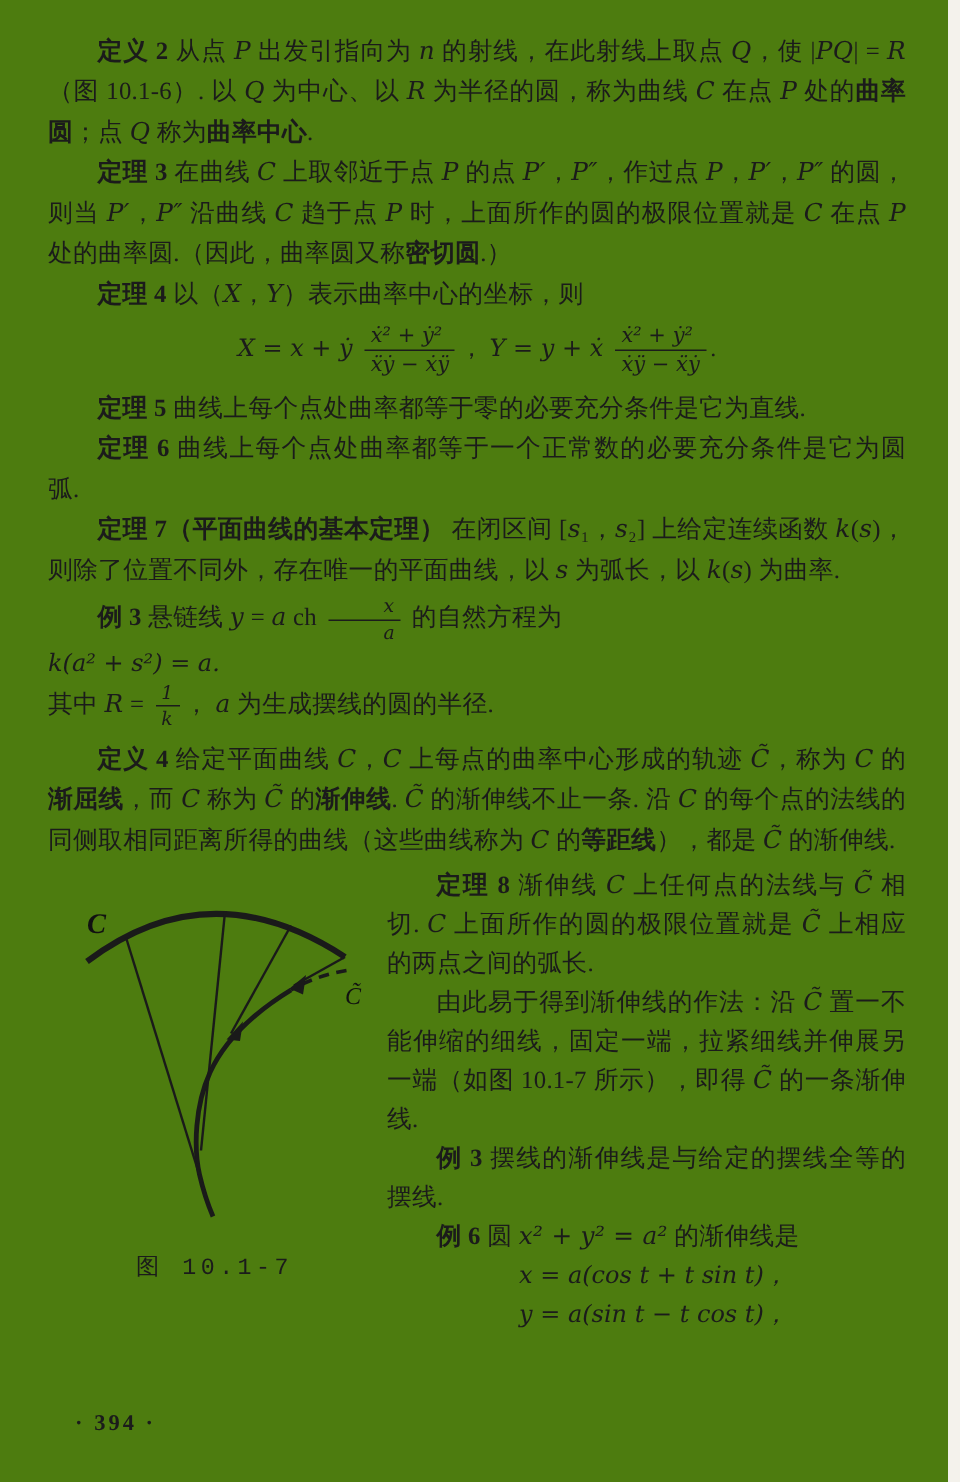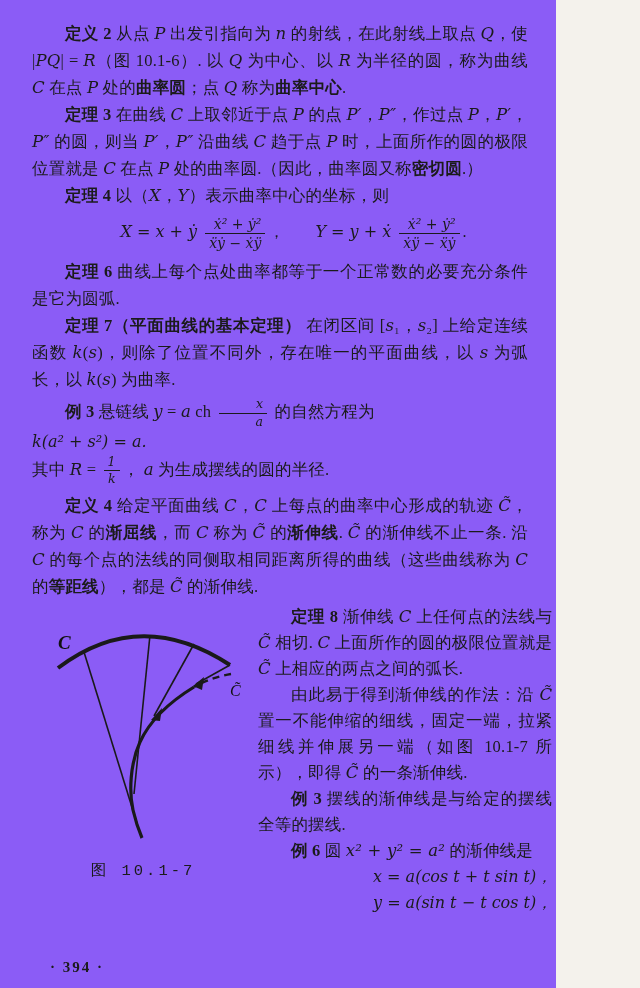--- a/index.html
+++ b/index.html
@@ -5,50 +5,50 @@
   html,body{margin:0;padding:0;}
   body{
     width:640px;height:988px;
     background:#f4f2ec;
     font-family:"Liberation Serif","DejaVu Serif",serif;
     color:#1b1b1b;
     overflow:hidden;
   }
   .page{
     position:relative;
-    width:556px;height:988px;
-    background:#8b5cf6;
+    width:632px;height:988px;
+    background:#4d7c0f;
     box-sizing:border-box;
     padding:20px 28px 0 32px;
   }
   .para{
     margin:0;
     font-size:16.5px;
     line-height:27px;
     text-align:justify;
     letter-spacing:.2px;
   }
   .indent{text-indent:2em;}
   .seg-b{font-weight:700;}
   .seg-i{font-style:italic;font-family:"DejaVu Serif","Liberation Serif",serif;}
-  .mi{font-style:italic;font-family:"DejaVu Serif","Liberation Serif",serif;margin-left:27px;}
+  .mi{font-style:italic;font-family:"DejaVu Serif","Liberation Serif",serif;}
   .formula-display{
     text-align:center;
     margin:7px 0 7px 0;
     font-size:16px;
     white-space:nowrap;
   }
   .eq-center{
     margin:3px 0 4px 0;
     font-size:16px;
   }
   .frac{
     display:inline-block;
     vertical-align:middle;
-    text-align:right;
+    text-align:left;
     font-size:14px;
     line-height:1.15;
     margin:0 3px;
     font-style:italic;
   }
   .frac .num{display:block;border-bottom:1.4px solid #1b1b1b;padding:0 4px 1px 4px;}
   .frac .den{display:block;padding:1px 4px 0 4px;}
   .frac-sm{font-size:12.5px;}
   .twocol{
     display:flex;
@@ -70,25 +70,24 @@
     font-size:15.5px;
     margin-top:10px;
     letter-spacing:3px;
     font-family:Liberation Mono, monospace;
   }
   .eqline{
     font-size:16px;
     line-height:26px;
     padding-left:88px;
     white-space:nowrap;
-    text-align:center;
   }
   .pagenum{
     position:absolute;
-    left:50px;bottom:12px;
+    left:50px;bottom:30px;
     font-weight:700;
     font-size:15px;
     letter-spacing:2px;
   }
   svg .ink{stroke:#1a1a1a;fill:none;}
   svg text{fill:#111;}
 </style>
 </head>
 <body>
 
@@ -97,20 +96,21 @@
   <p class="para indent"><span class="seg-b">定义 2</span><span>  从点 </span><span class="seg-i">P</span><span> 出发引指向为 </span><span class="seg-i">n</span><span> 的射线，在此射线上取点 </span><span class="seg-i">Q</span><span>，使 |</span><span class="seg-i">PQ</span><span>| = </span><span class="seg-i">R</span><span>（图 10.1-6）. 以 </span><span class="seg-i">Q</span><span> 为中心、以 </span><span class="seg-i">R</span><span> 为半径的圆，称为曲线 </span><span class="seg-i">C</span><span> 在点 </span><span class="seg-i">P</span><span> 处的</span><span class="seg-b">曲率圆</span><span>；点 </span><span class="seg-i">Q</span><span> 称为</span><span class="seg-b">曲率中心</span><span>.</span></p>
 
   <p class="para indent"><span class="seg-b">定理 3</span><span>  在曲线 </span><span class="seg-i">C</span><span> 上取邻近于点 </span><span class="seg-i">P</span><span> 的点 </span><span class="seg-i">P′</span><span>，</span><span class="seg-i">P″</span><span>，作过点 </span><span class="seg-i">P</span><span>，</span><span class="seg-i">P′</span><span>，</span><span class="seg-i">P″</span><span> 的圆，则当 </span><span class="seg-i">P′</span><span>，</span><span class="seg-i">P″</span><span> 沿曲线 </span><span class="seg-i">C</span><span> 趋于点 </span><span class="seg-i">P</span><span> 时，上面所作的圆的极限位置就是 </span><span class="seg-i">C</span><span> 在点 </span><span class="seg-i">P</span><span> 处的曲率圆.（因此，曲率圆又称</span><span class="seg-b">密切圆</span><span>.）</span></p>
 
   <p class="para indent"><span class="seg-b">定理 4</span><span>  以（</span><span class="seg-i">X</span><span>，</span><span class="seg-i">Y</span><span>）表示曲率中心的坐标，则</span></p>
 
   <div class="formula-display">
     <span class="mi">X = x + ẏ </span><span class="frac mi"><span class="num">ẋ² + ẏ²</span><span class="den">ẍẏ − ẋÿ</span></span><span>，  </span><span class="mi">Y = y + ẋ </span><span class="frac mi"><span class="num">ẋ² + ẏ²</span><span class="den">ẋÿ − ẍẏ</span></span><span>.</span>
   </div>
 
+  <p class="para indent"><span class="seg-b">定理 5</span><span>  曲线上每个点处曲率都等于零的必要充分条件是它为直线.</span></p>
 
   <p class="para indent"><span class="seg-b">定理 6</span><span>  曲线上每个点处曲率都等于一个正常数的必要充分条件是它为圆弧.</span></p>
 
   <p class="para indent"><span class="seg-b">定理 7（平面曲线的基本定理）</span><span>  在闭区间 [</span><span class="seg-i">s</span><span>₁，</span><span class="seg-i">s</span><span>₂] 上给定连续函数 </span><span class="seg-i">k</span><span>(</span><span class="seg-i">s</span><span>)，则除了位置不同外，存在唯一的平面曲线，以 </span><span class="seg-i">s</span><span> 为弧长，以 </span><span class="seg-i">k</span><span>(</span><span class="seg-i">s</span><span>) 为曲率.</span></p>
 
 
   <p class="para indent" style="margin-top:4px;"><span><span class="seg-b">例 3</span><span>  悬链线 </span><span class="seg-i">y</span><span> = </span><span class="seg-i">a</span><span> ch </span></span><span class="frac frac-sm mi"><span class="num">x</span><span class="den">a</span></span><span><span> 的自然方程为</span></span></p>
 
   <div class="eq-center mi">k(a² + s²) = a.</div>
 

